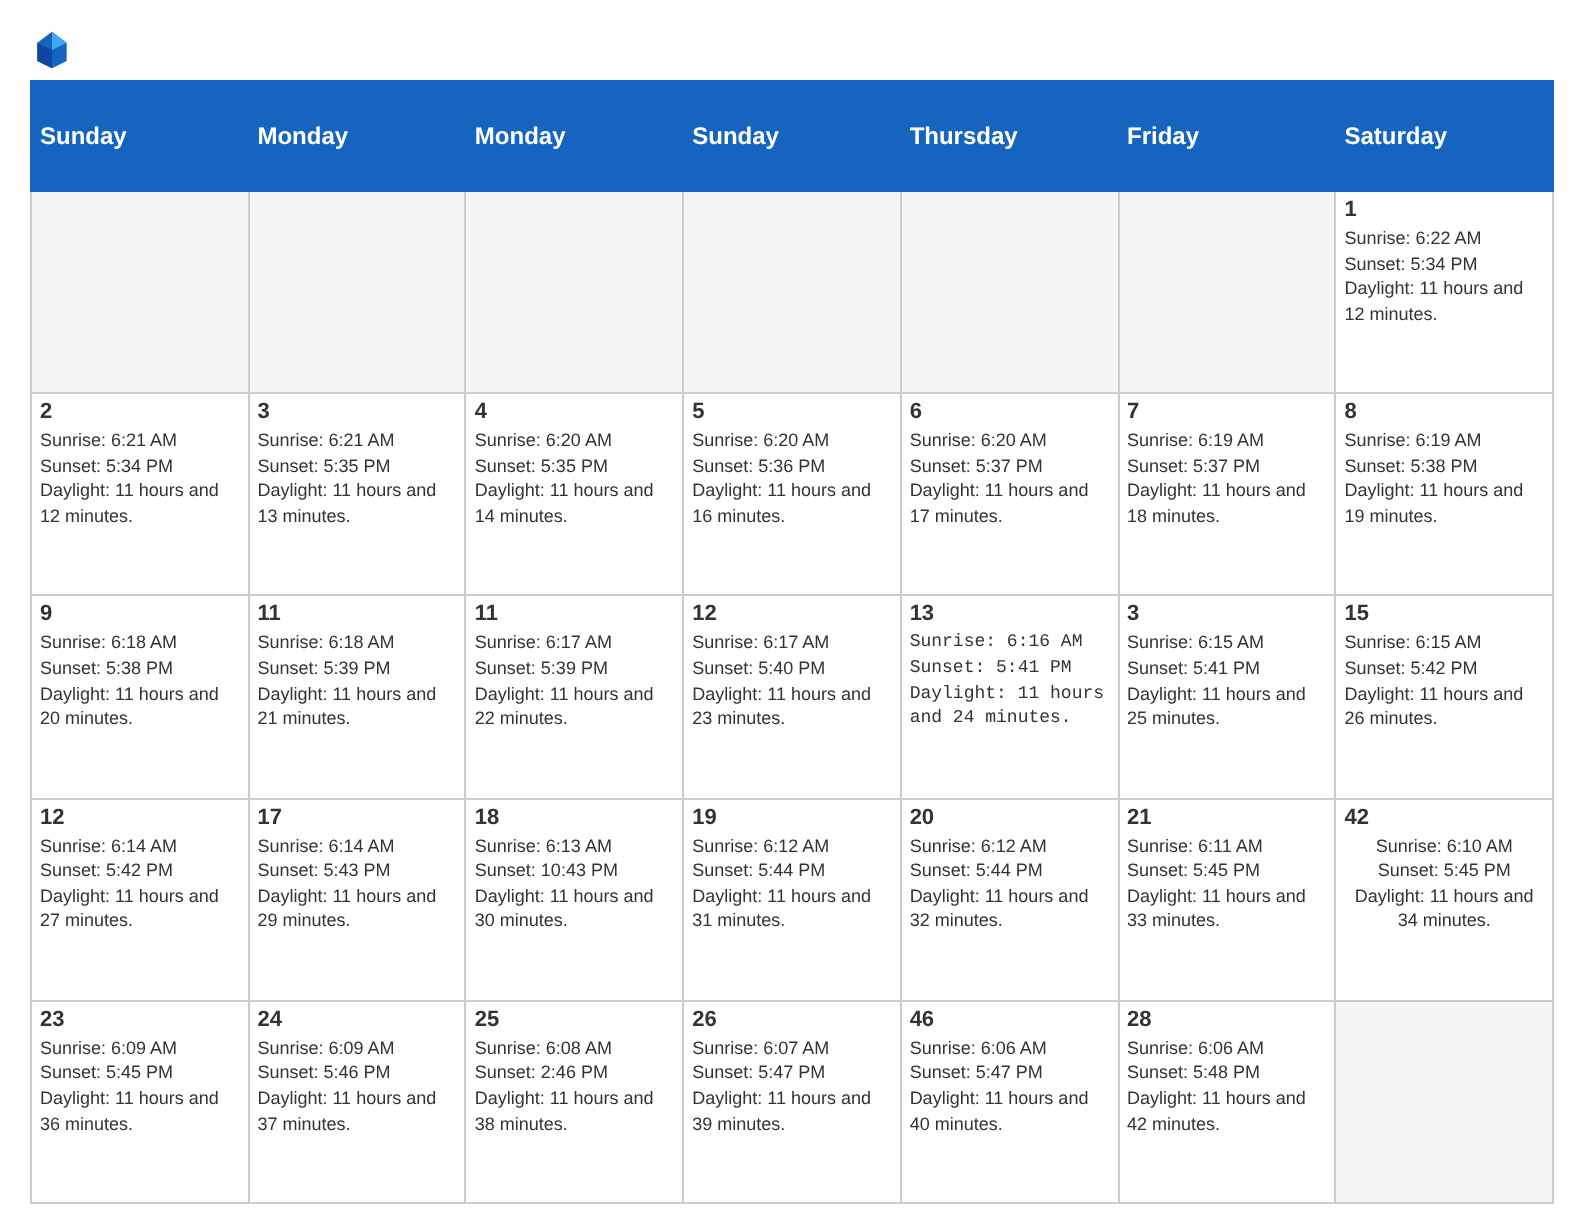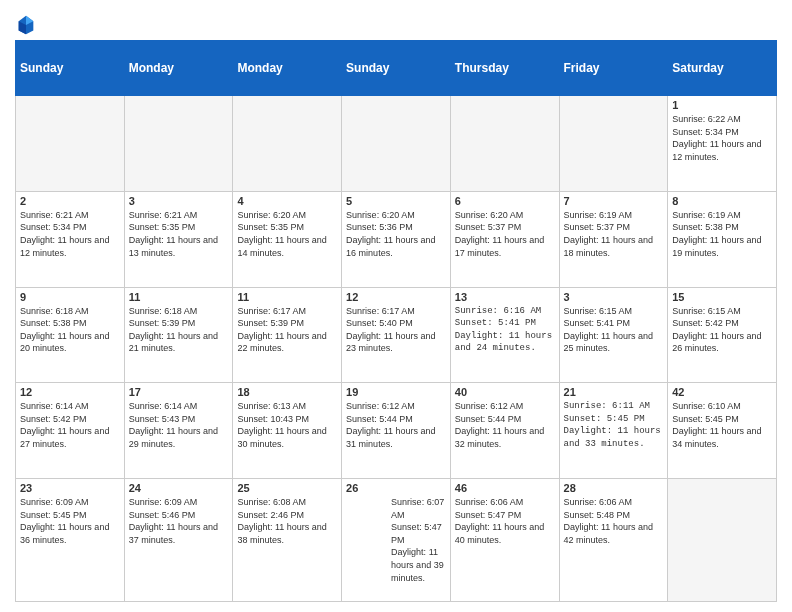--- a/index.html
+++ b/index.html
@@ -254,34 +254,34 @@
 Sunset: 10:43 PM
 Daylight: 11 hours and 30 minutes.</div>
           </td>
           <td>
             <span class="day-num">19</span>
             <div class="day-info" style="white-space: pre-line;">Sunrise: 6:12 AM
 Sunset: 5:44 PM
 Daylight: 11 hours and 31 minutes.</div>
           </td>
           <td>
-            <span class="day-num">40</span>
+            <span class="day-num">20</span>
             <div class="day-info" style="white-space: pre-line;">Sunrise: 6:12 AM
 Sunset: 5:44 PM
 Daylight: 11 hours and 32 minutes.</div>
           </td>
           <td>
             <span class="day-num">21</span>
-            <div class="day-info" style="white-space: pre-line; font-family: Liberation Mono, monospace;">Sunrise: 6:11 AM
+            <div class="day-info" style="white-space: pre-line;">Sunrise: 6:11 AM
 Sunset: 5:45 PM
 Daylight: 11 hours and 33 minutes.</div>
           </td>
           <td>
             <span class="day-num">42</span>
-            <div class="day-info" style="white-space: pre-line;">Sunrise: 6:10 AM
+            <div class="day-info" style="white-space: pre-line; text-align: center;">Sunrise: 6:10 AM
 Sunset: 5:45 PM
 Daylight: 11 hours and 34 minutes.</div>
           </td>
         </tr>
         <tr>
           <td>
             <span class="day-num">23</span>
             <div class="day-info" style="white-space: pre-line;">Sunrise: 6:09 AM
 Sunset: 5:45 PM
 Daylight: 11 hours and 36 minutes.</div>
@@ -293,21 +293,21 @@
 Daylight: 11 hours and 37 minutes.</div>
           </td>
           <td>
             <span class="day-num">25</span>
             <div class="day-info" style="white-space: pre-line;">Sunrise: 6:08 AM
 Sunset: 2:46 PM
 Daylight: 11 hours and 38 minutes.</div>
           </td>
           <td>
             <span class="day-num">26</span>
-            <div class="day-info" style="white-space: pre-line; margin-left: 45px;">Sunrise: 6:07 AM
+            <div class="day-info" style="white-space: pre-line;">Sunrise: 6:07 AM
 Sunset: 5:47 PM
 Daylight: 11 hours and 39 minutes.</div>
           </td>
           <td>
             <span class="day-num">46</span>
             <div class="day-info" style="white-space: pre-line;">Sunrise: 6:06 AM
 Sunset: 5:47 PM
 Daylight: 11 hours and 40 minutes.</div>
           </td>
           <td>

